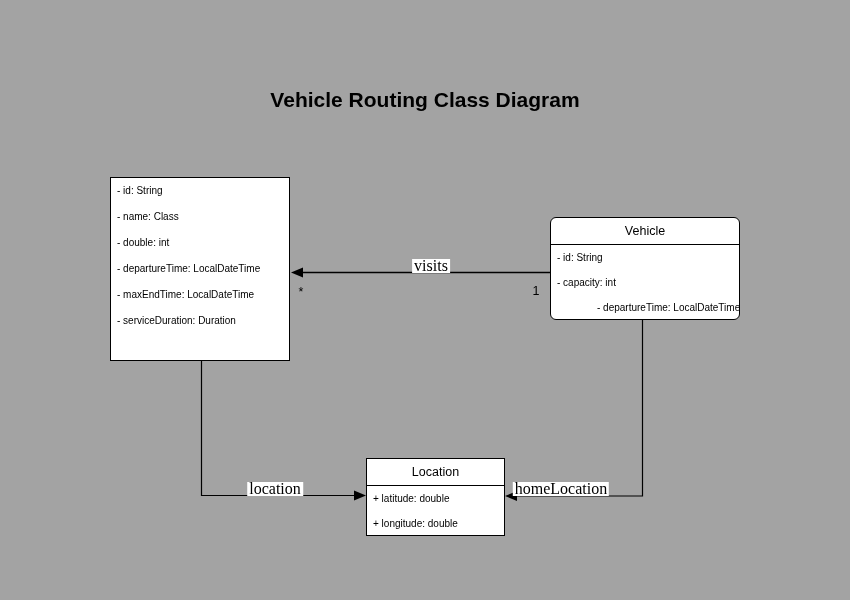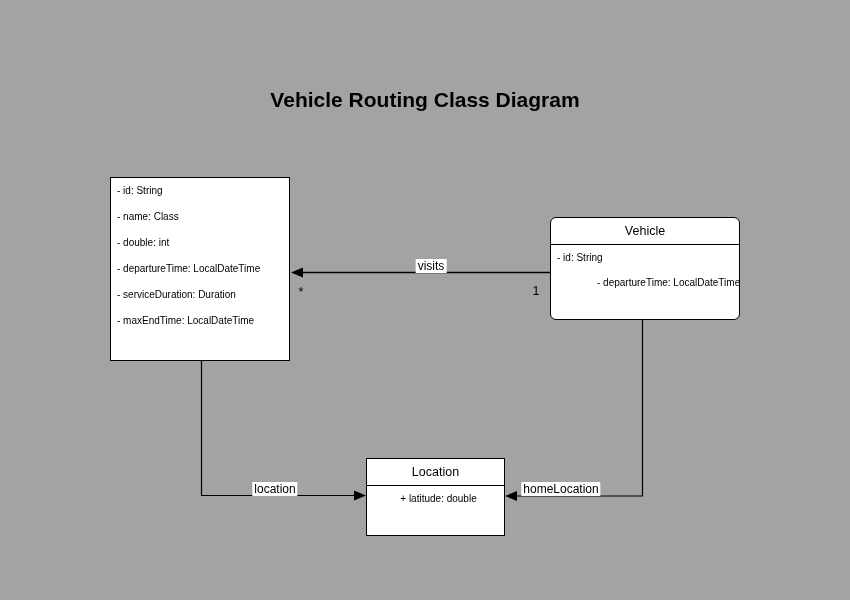--- a/index.html
+++ b/index.html
@@ -44,25 +44,26 @@
     overflow: hidden;
   }
   .edges-layer {
     position: absolute;
     left: 0; top: 0;
     width: 850px; height: 600px;
   }
   .edge-label {
     position: absolute;
     transform: translate(-50%, -50%);
-    font-size: 12px;
+    font-size: 16px;
     line-height: 14px;
     background: #ffffff;
     padding: 0 2px;
     white-space: nowrap;
+    font-family: Liberation Serif, serif;
   }
   .mult-label {
     position: absolute;
     transform: translate(-50%, -50%);
     font-size: 12.5px;
     line-height: 14px;
     white-space: nowrap;
   }
 </style>
 </head>
@@ -88,28 +89,30 @@
   <div class="mult-label" style="left:301px; top:292px;">*</div>
   <div class="mult-label" style="left:536px; top:291px;">1</div>
   <div class="edge-label" style="left:275px; top:489px;">location</div>
   <div class="edge-label" style="left:561px; top:489px;">homeLocation</div>
 
   <div class="uml-class" style="left:110px; top:177px; width:180px; height:184px;">
     <div class="uml-field">- id: String</div>
     <div class="uml-field">- name: Class</div>
     <div class="uml-field">- double: int</div>
     <div class="uml-field">- departureTime: LocalDateTime</div>
+    <div class="uml-field">- maxEndTime: LocalDateTime</div>
     <div class="uml-field">- serviceDuration: Duration</div>
-    <div class="uml-field">- maxEndTime: LocalDateTime</div>
   </div>
 
   <div class="uml-class" style="left:550px; top:217px; width:190px; height:103px;border-radius:6px;">
     <div class="uml-class-header">Vehicle</div>
     <div class="uml-field" style="height:25px; line-height:25px;">- id: String</div>
+    <div class="uml-field" style="height:25px; line-height:25px;">- capacity: int</div>
     <div class="uml-field" style="height:25px; line-height:25px;margin-left:40px;">- departureTime: LocalDateTime</div>
   </div>
 
   <div class="uml-class" style="left:366px; top:458px; width:139px; height:78px;">
     <div class="uml-class-header">Location</div>
-    <div class="uml-field" style="height:25px; line-height:25px;text-align:center;">+ latitude: double</div>
+    <div class="uml-field" style="height:25px; line-height:25px;">+ latitude: double</div>
+    <div class="uml-field" style="height:25px; line-height:25px;">+ longitude: double</div>
   </div>
 
 </div>
 
 </body></html>

